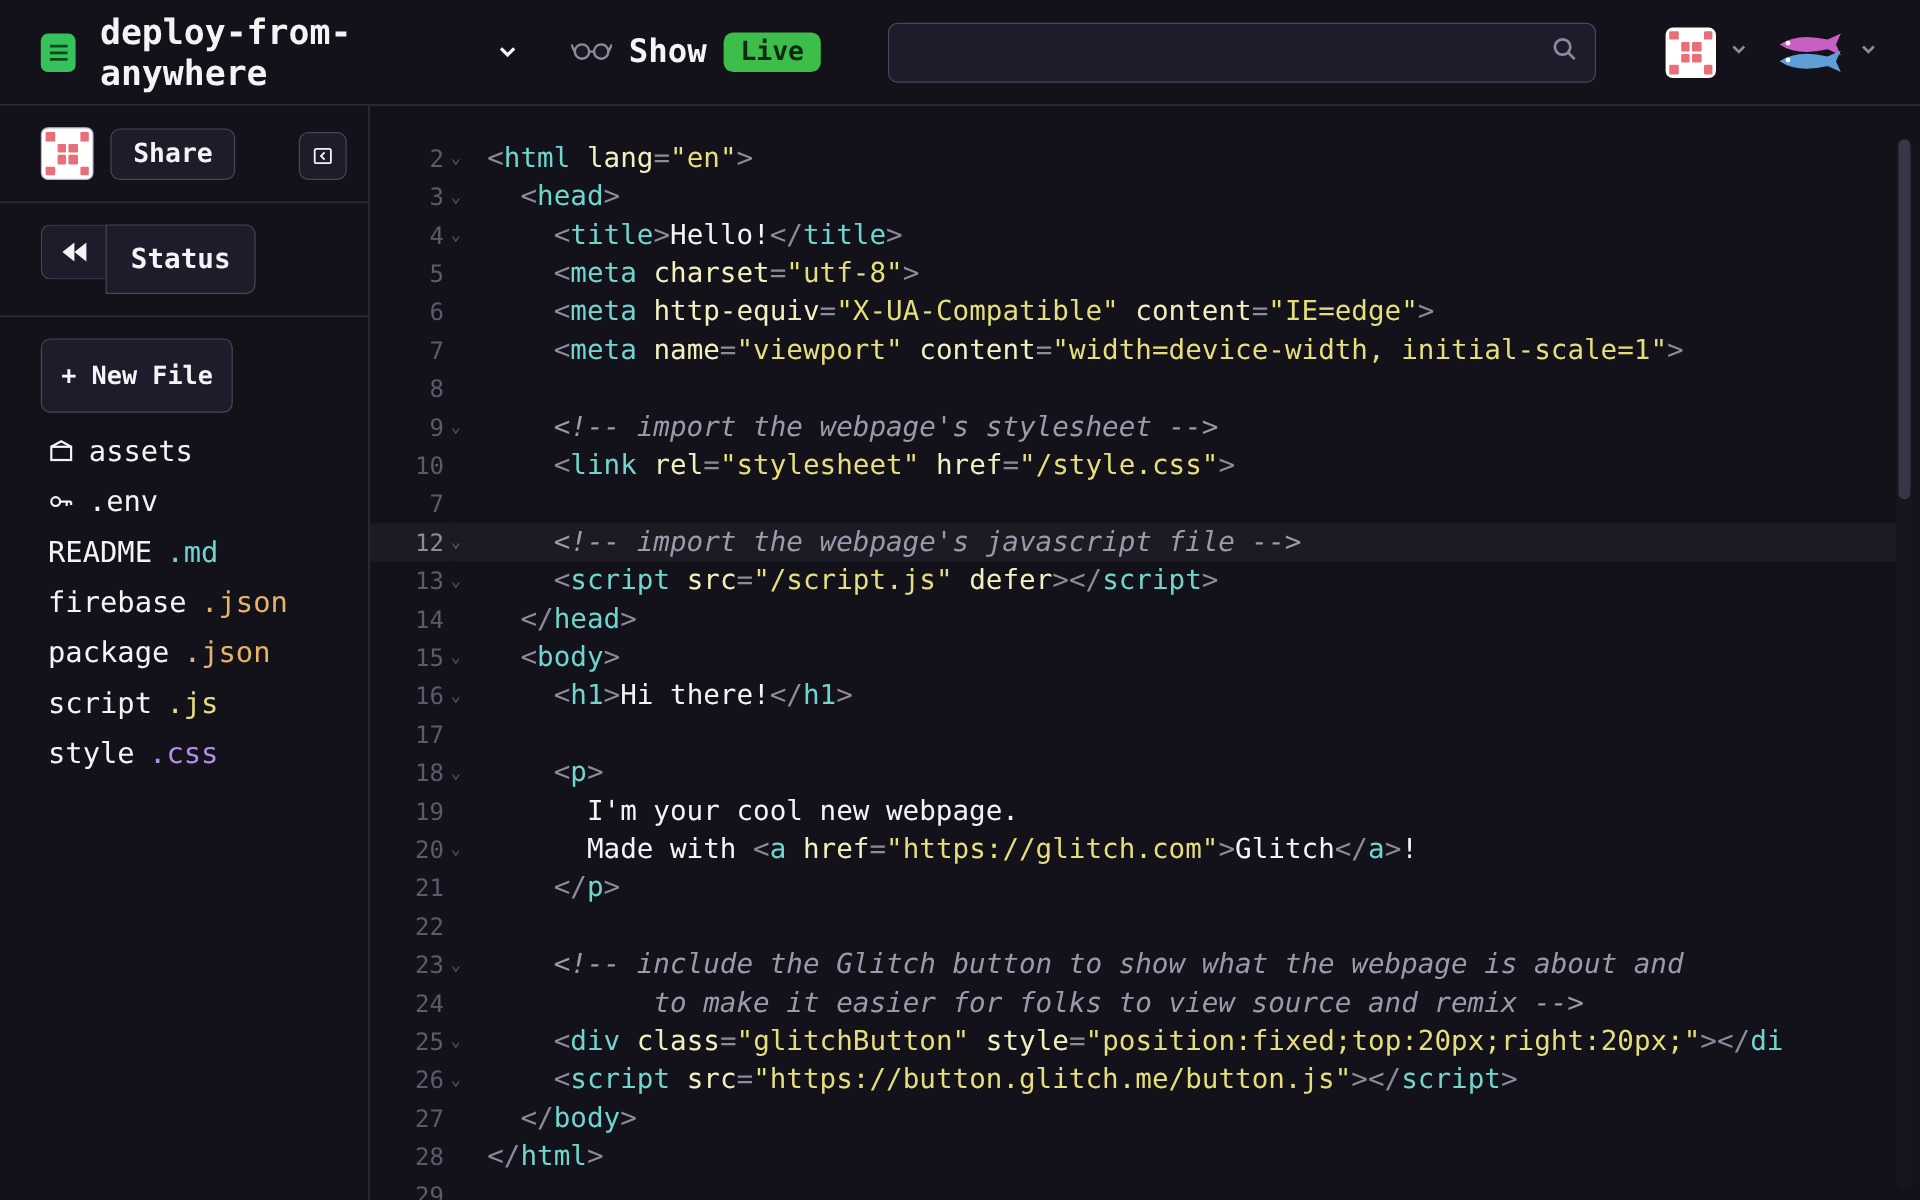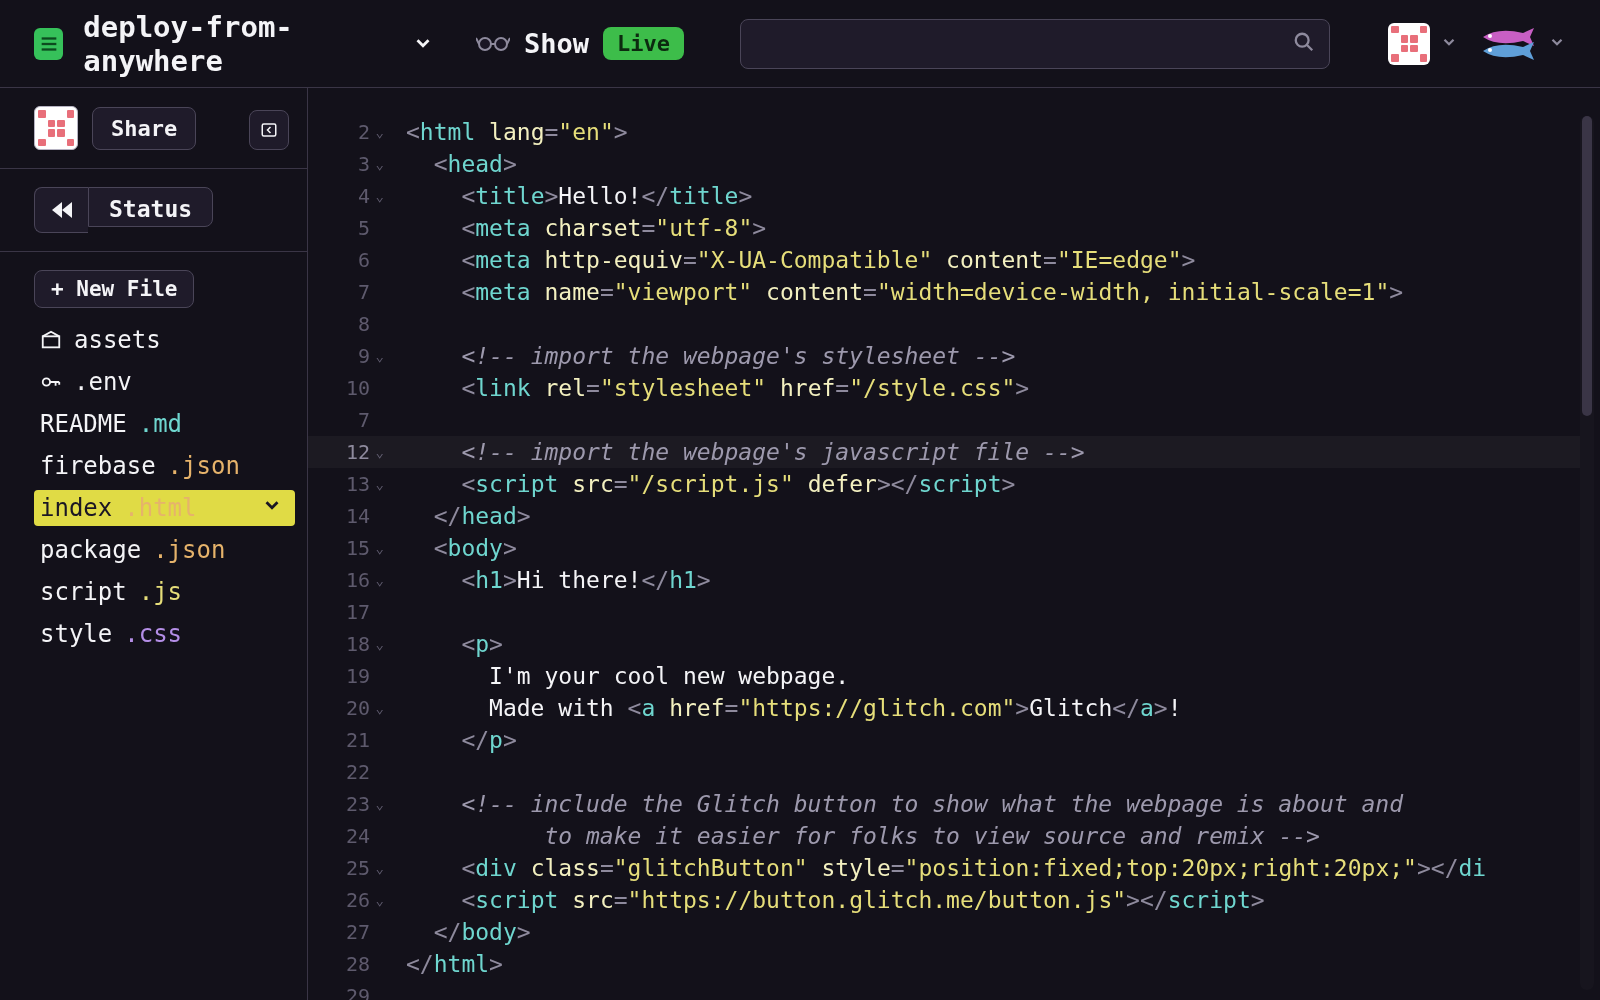--- a/index.html
+++ b/index.html
@@ -119,25 +119,25 @@
   }
   .status-group{display:inline-flex;}
   .status-group .btn-rewind{
     border:1.5px solid var(--btn-border);border-right:0;background:var(--btn-bg);
     color:var(--white);border-radius:8px 0 0 8px;
     width:54px;height:46px;display:flex;align-items:center;justify-content:center;cursor:pointer;
   }
   .status-group .btn-status{
     border:1.5px solid var(--btn-border);background:var(--btn-bg);
     color:var(--white);border-radius:0 8px 8px 0;padding:8px 20px;
-    font-size:23px;font-weight:700;font-family:inherit;cursor:pointer;height:40px;
+    font-size:23px;font-weight:700;font-family:inherit;cursor:pointer;height:58px;
   }
   .sb-files{padding:18px 12px 18px 34px;}
   .newfile{margin-bottom:14px;}
-  .newfile .btn{font-size:21px;padding:6px 16px;}
+  .newfile .btn{font-size:21px;padding:18px 16px;}
   .file-list{display:flex;flex-direction:column;gap:6px;margin-top:8px;}
   .file{
     display:flex;align-items:center;gap:12px;padding:4px 12px 4px 6px;
     font-size:24px;border-radius:4px;cursor:pointer;color:var(--white);
   }
   .file .chev{color:var(--selected-text);margin-left:auto;}
   .file.selected{background:var(--selected);color:var(--selected-text);}
   .file .ext{}
   .ext-md{color:var(--tag);}
   .ext-json{color:#e6b36b;}
@@ -323,27 +323,20 @@
             </span>
             <span>.env</span>
           </div>
           <div class="file">
             <span>README</span>
             <span class="ext ext-md">.md</span>
           </div>
           <div class="file">
             <span>firebase</span>
             <span class="ext ext-json">.json</span>
-          </div>
-          <div class="file selected">
-            <span>index</span>
-            <span class="ext ext-html">.html</span>
-            <span class="chev"><svg width="18" height="18" viewBox="0 0 24 24" fill="none" stroke="currentColor" stroke-width="3">
-                <polyline points="6 9 12 15 18 9"></polyline>
-              </svg></span>
           </div>
           <div class="file">
             <span>package</span>
             <span class="ext ext-json">.json</span>
           </div>
           <div class="file">
             <span>script</span>
             <span class="ext ext-js">.js</span>
           </div>
           <div class="file">

